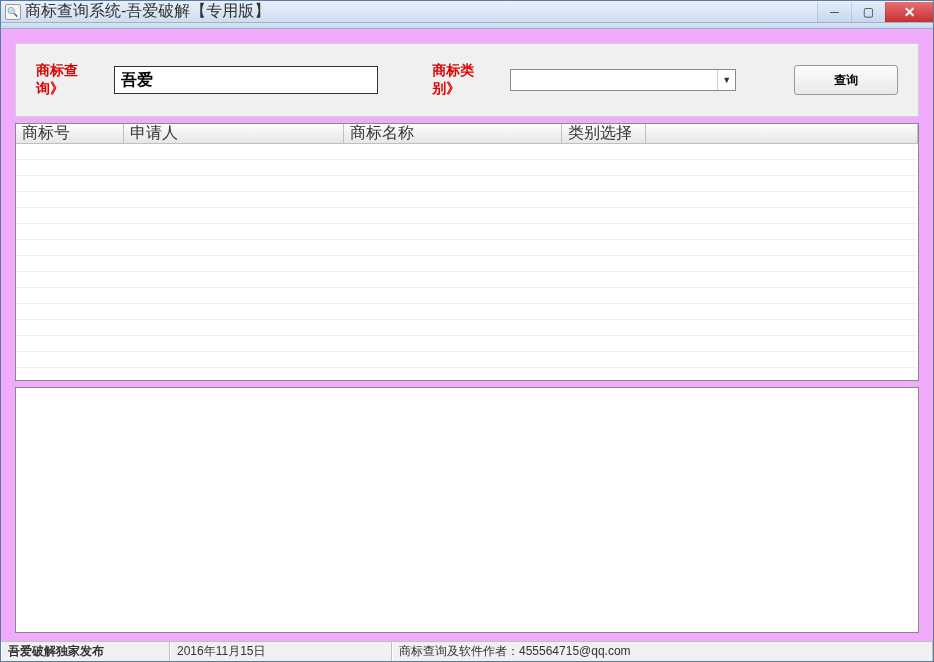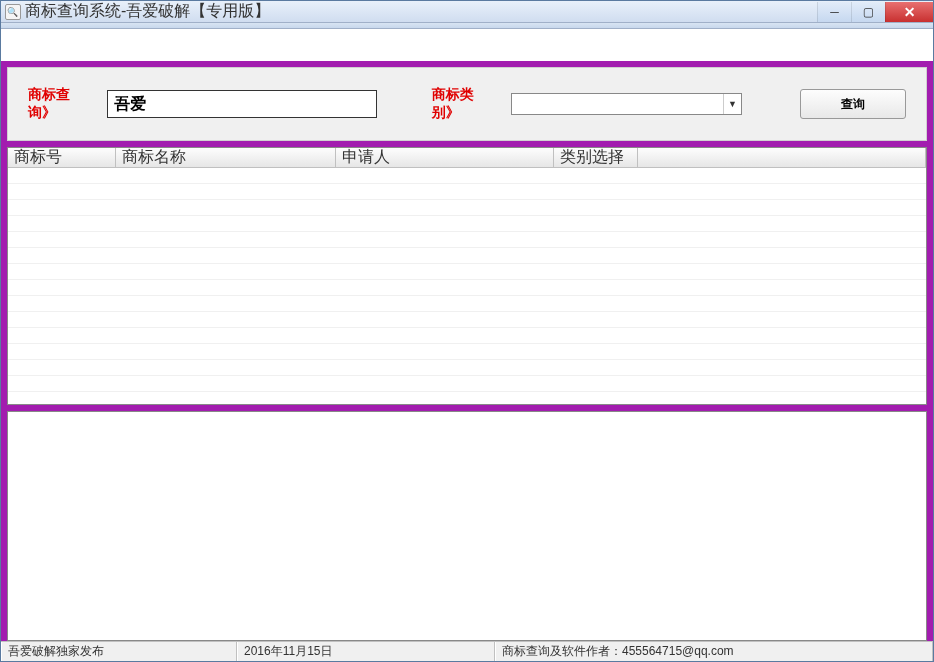--- a/index.html
+++ b/index.html
@@ -69,23 +69,22 @@
     }
     .toolbar-bg {
       height: 6px;
       background: linear-gradient(to bottom, #d8e4f3, #c8d8ec);
       border-bottom: 1px solid #a0b0c8;
     }
     .content {
       flex: 1;
       display: flex;
       flex-direction: column;
-      background: #a21caf;
-      padding: 0;
-      margin-top: 32px;
+      background: #f0abfc;
+      padding: 8px;
     }
     .search-panel {
       margin: 6px;
       padding: 18px 20px;
       background: #f0f0f0;
       border: 1px solid #d0d0d0;
       display: flex;
       align-items: center;
       gap: 8px;
     }
@@ -188,22 +187,22 @@
     .status-cell {
       height: 100%;
       border-right: 1px solid #c0c0c0;
       border-left: 1px solid #fff;
       padding: 0 6px;
       display: flex;
       align-items: center;
       font-size: 12px;
       color: #333;
     }
-    .status-cell:nth-child(1) { width: 236px; }
-    .status-cell:nth-child(2) { width: 258px; }
+    .status-cell:nth-child(1) { width: 169px; font-weight: bold; }
+    .status-cell:nth-child(2) { width: 222px; }
     .status-cell:nth-child(3) { flex: 1; }
   </style>
 </head>
 <body>
 
 <div class="window">
   <div class="titlebar">
     <div class="titlebar-icon">🔍</div>
     <div class="titlebar-title">商标查询系统-吾爱破解【专用版】</div>
     <div class="window-controls">
@@ -224,22 +223,22 @@
       <div class="combo">
         <span style="flex:1;padding:0 4px;"></span>
         <div class="combo-arrow">▼</div>
       </div>
       <button class="query-btn">查询</button>
     </div>
 
     <div class="table-wrap">
       <div class="table-header">
         <div class="th">商标号</div>
+        <div class="th">申请人</div>
         <div class="th">商标名称</div>
-        <div class="th">申请人</div>
         <div class="th">类别选择</div>
         <div class="th"></div>
       </div>
       <div class="table-body">
         <div class="row"></div>
         <div class="row"></div>
         <div class="row"></div>
         <div class="row"></div>
         <div class="row"></div>
         <div class="row"></div>

